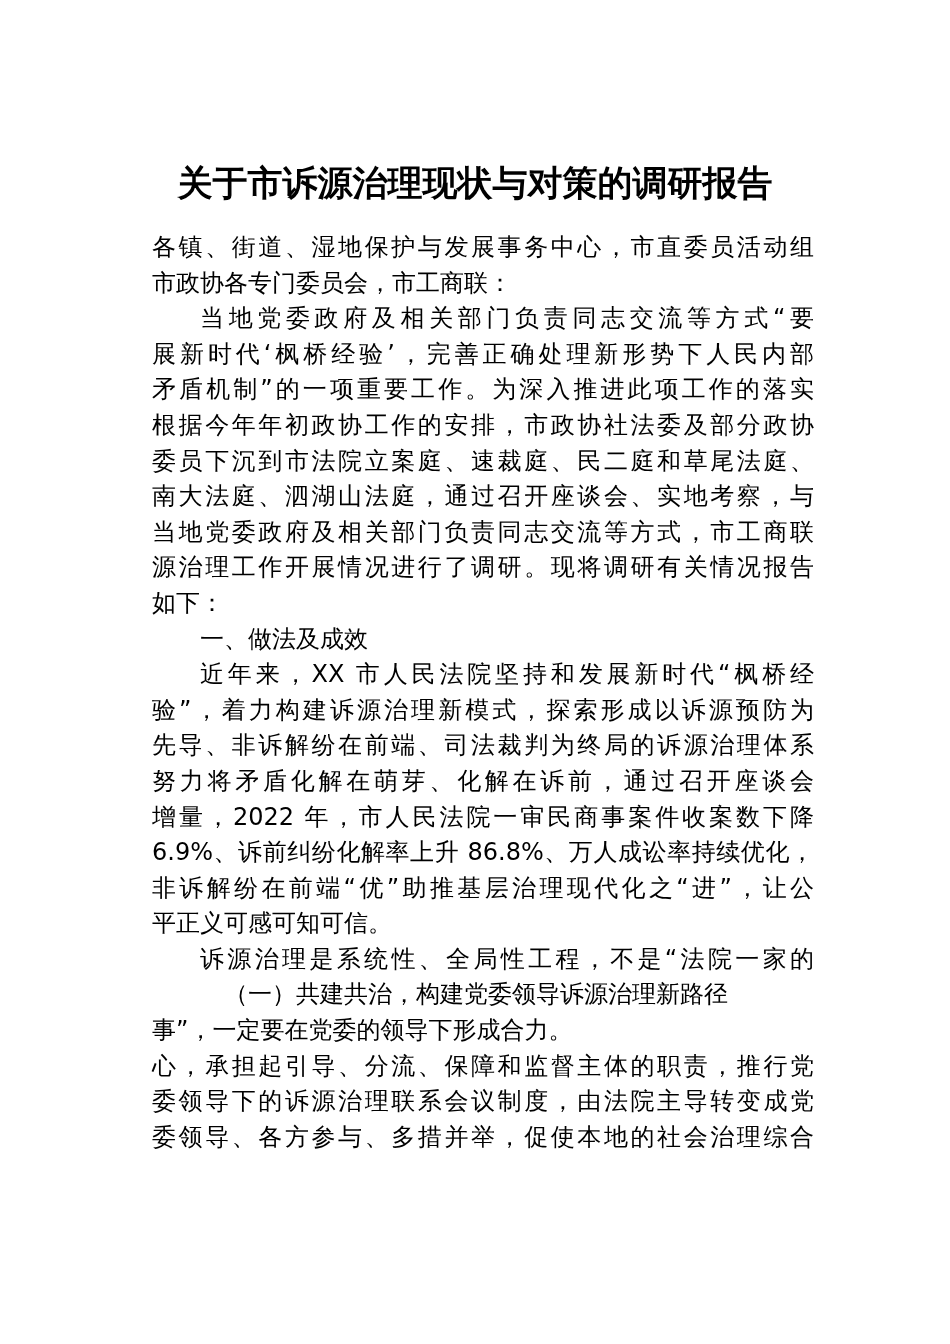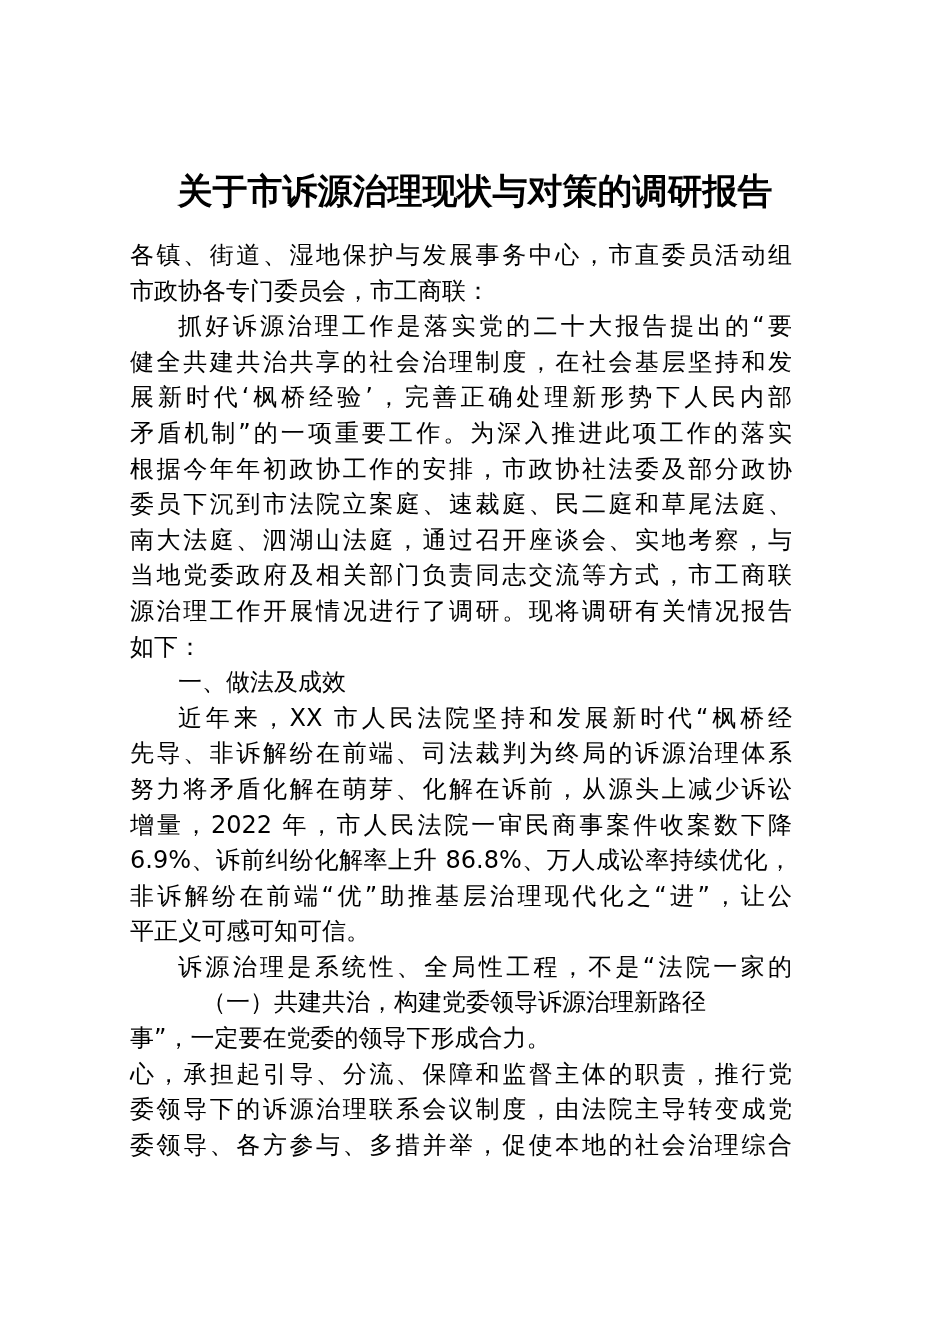--- a/index.html
+++ b/index.html
@@ -14,38 +14,37 @@
       overflow: hidden;
       color: #000;
       font-family: "DejaVu Serif", "Liberation Serif", serif;
     }
     .page {
       position: absolute;
       left: 0; top: 0;
       width: 950px;
       height: 1168px;
       background: #fff;
-      margin-top: 8px;
     }
     .title {
       position: absolute;
       left: 0;
       top: 158px;
       width: 950px;
       text-align: center;
       font-family: "DejaVu Serif", "Liberation Serif", serif;
       font-weight: bold;
       font-size: 35px;
       line-height: 50px;
       letter-spacing: 0px;
       color: #000;
     }
     .body-text {
       position: absolute;
-      left: 130px;
+      left: 152px;
       top: 230px;
       width: 662px;
     }
     .line {
       display: block;
       height: 35.6px;
       line-height: 35.6px;
       font-size: 24px;
       white-space: nowrap;
       text-align: justify;
@@ -75,36 +74,36 @@
 </head>
 <body>
 
 <div class="page">
   <div class="title">关于市诉源治理现状与对策的调研报告</div>
 
   <div class="body-text">
     <span class="line">各镇、街道、湿地保护与发展事务中心，市直委员活动组</span>
     <span class="line last">市政协各专门委员会，市工商联：</span>
 
-    <span class="line indent">抓好诉源治理工作是落实党的二十大报告提出的“要</span>
-    <span class="line">健全共建共治共享的社会治理制度，在社会基层坚持和发</span>
+    <span class="line indent">当地党委政府及相关部门负责同志交流等方式“要</span>
     <span class="line">展新时代‘枫桥经验’，完善正确处理新形势下人民内部</span>
     <span class="line">矛盾机制”的一项重要工作。为深入推进此项工作的落实</span>
     <span class="line">根据今年年初政协工作的安排，市政协社法委及部分政协</span>
     <span class="line">委员下沉到市法院立案庭、速裁庭、民二庭和草尾法庭、</span>
     <span class="line">南大法庭、泗湖山法庭，通过召开座谈会、实地考察，与</span>
     <span class="line">当地党委政府及相关部门负责同志交流等方式，市工商联</span>
     <span class="line">源治理工作开展情况进行了调研。现将调研有关情况报告</span>
     <span class="line last">如下：</span>
 
     <span class="line indent h1">一、做法及成效</span>
 
     <span class="line indent">近年来，XX 市人民法院坚持和发展新时代“枫桥经</span>
+    <span class="line">验”，着力构建诉源治理新模式，探索形成以诉源预防为</span>
     <span class="line">先导、非诉解纷在前端、司法裁判为终局的诉源治理体系</span>
-    <span class="line">努力将矛盾化解在萌芽、化解在诉前，从源头上减少诉讼</span>
+    <span class="line">努力将矛盾化解在萌芽、化解在诉前，通过召开座谈会</span>
     <span class="line">增量，2022 年，市人民法院一审民商事案件收案数下降</span>
     <span class="line">6.9%、诉前纠纷化解率上升 86.8%、万人成讼率持续优化，</span>
     <span class="line">非诉解纷在前端“优”助推基层治理现代化之“进”，让公</span>
     <span class="line last">平正义可感可知可信。</span>
 
     <span class="line indent">诉源治理是系统性、全局性工程，不是“法院一家的</span>
 
     <span class="line indent2 h2">（一）共建共治，构建党委领导诉源治理新路径</span>
     <span class="line last">事”，一定要在党委的领导下形成合力。</span>
 

